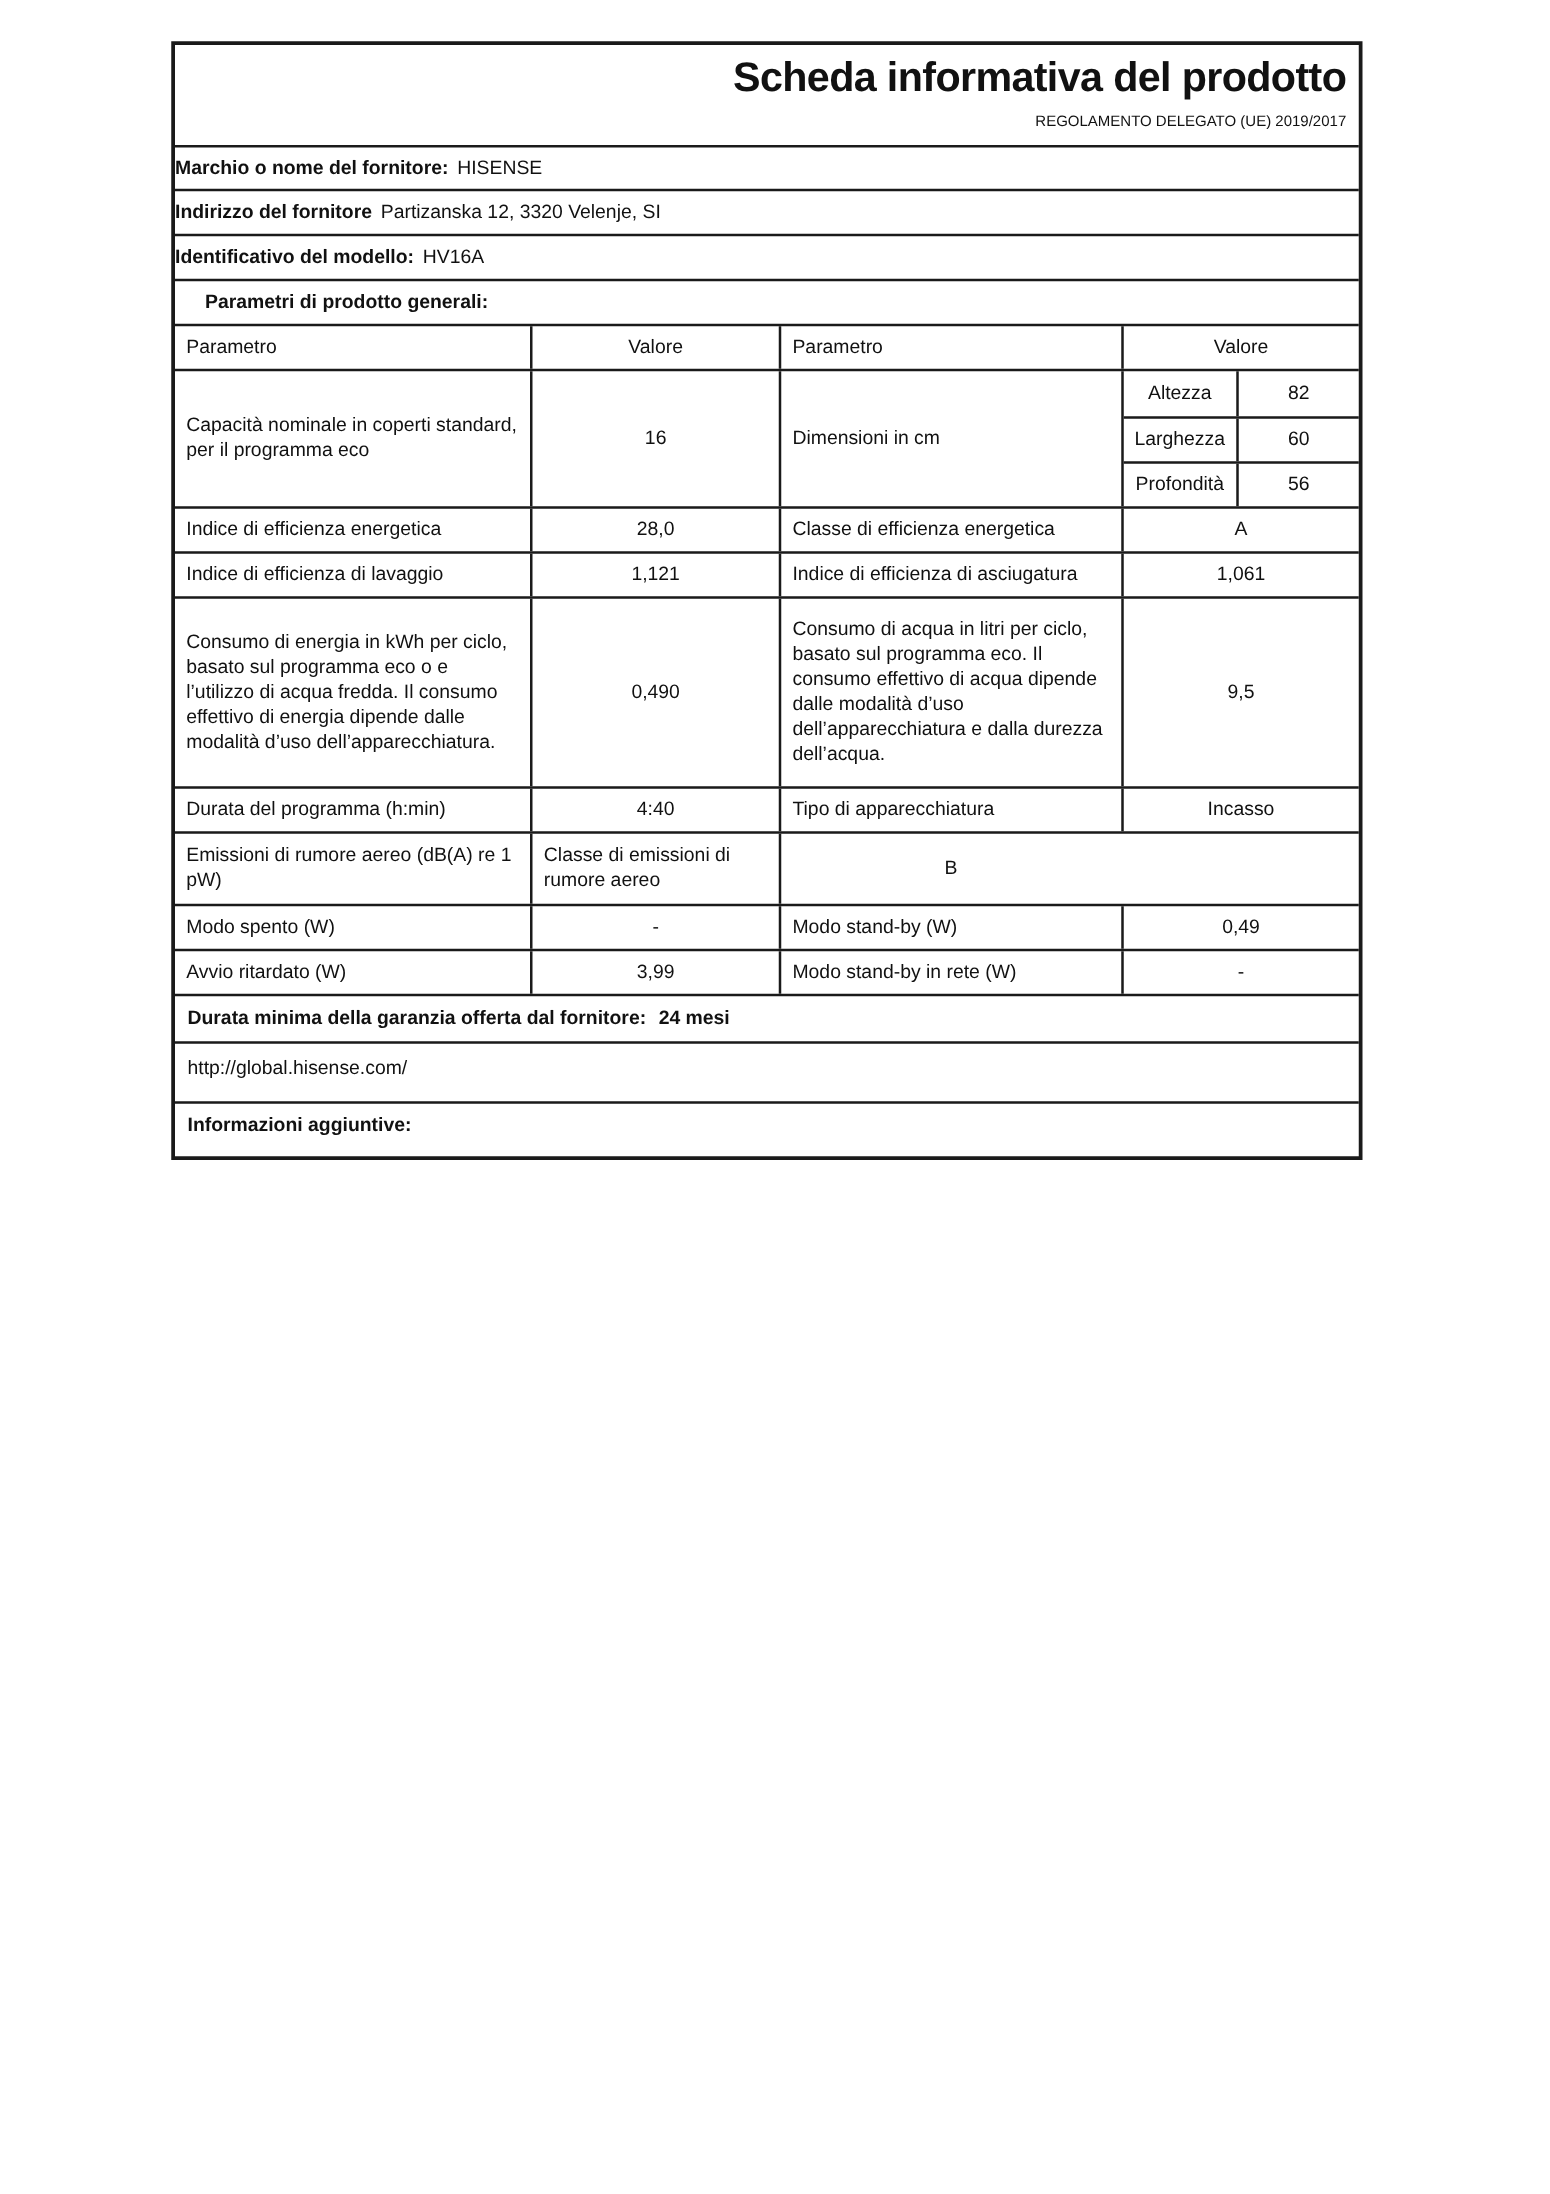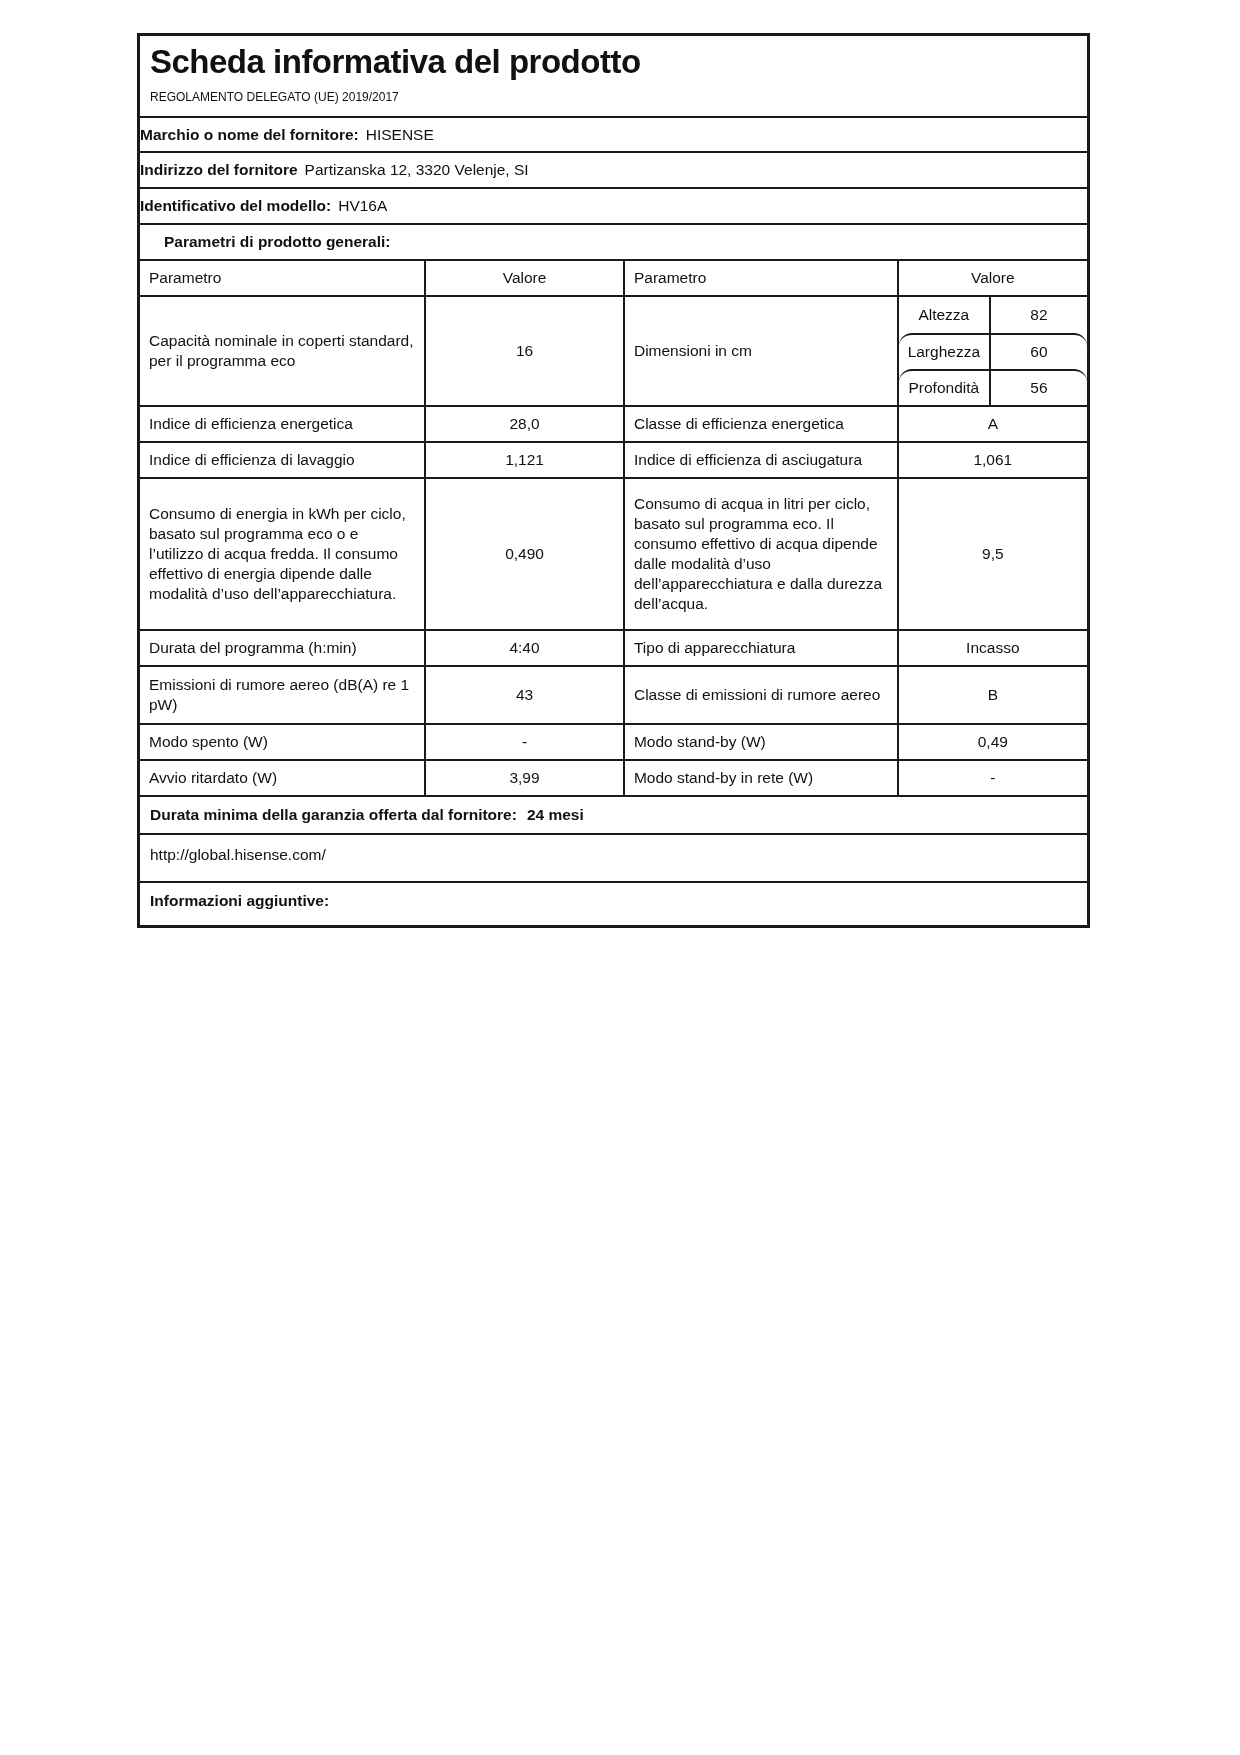--- a/index.html
+++ b/index.html
@@ -13,21 +13,21 @@
     line-height: 1.28;
   }
   .sheet {
     position: absolute;
     left: 137px; top: 33px;
     width: 953px;
     border: 3px solid #1a1a1a;
     background: #ffffff;
   }
   .row { border-top: 2px solid #1a1a1a; }
-  .row:first-child { border-top: none; }
+  .row:first-child { border-top: none; text-align: right; }
 
   
   .titlebox { padding: 8px 10px 10px 10px; }
   .doc-title {
     font-weight: bold;
     font-size: 33px;
     letter-spacing: -0.5px;
     line-height: 1.1;
   }
   .doc-subtitle { margin-top: 10px; font-size: 12px; }
@@ -49,21 +49,21 @@
   .cell.nopad { padding: 0; align-items: stretch; }
   .hdr-param { }
   .hdr-value { justify-content: center; }
 
   .tall { min-height: 108px; }
   .xtall { min-height: 150px; }
   .dbl { min-height: 56px; }
 
   
   .dims { display: grid; grid-template-rows: 1fr 1fr 1fr; width: 100%; }
-  .dimrow { display: grid; grid-template-columns: 48% 52%; border-top: 2px solid #1a1a1a; border-radius: 13px; }
+  .dimrow { display: grid; grid-template-columns: 48% 52%; border-top: 2px solid #1a1a1a; }
   .dimrow:first-child { border-top: none; }
   .dimcell {
     display: flex; align-items: center; justify-content: center;
     padding: 5px 6px; text-align: center;
   }
   .dimcell.dval { border-left: 2px solid #1a1a1a; }
 
   .warranty { padding: 8px 10px; min-height: 38px; display: flex; align-items: center; font-weight: bold; }
   .warranty .val { margin-left: 10px; }
   .addinfo { padding: 8px 10px 14px 10px; min-height: 40px; font-weight: bold; }
@@ -148,21 +148,20 @@
 
   <div class="row pgrid">
     <div class="cell first">Durata del programma (h:min)</div>
     <div class="cell vcenter">4:40</div>
     <div class="cell">Tipo di apparecchiatura</div>
     <div class="cell vcenter">Incasso</div>
   </div>
 
   <div class="row pgrid">
     <div class="cell first dbl">Emissioni di rumore aereo (dB(A) re 1 pW)</div>
-    <div class="cell vcenter dbl">43</div>
     <div class="cell dbl">Classe di emissioni di rumore aereo</div>
     <div class="cell vcenter dbl">B</div>
   </div>
 
   <div class="row pgrid">
     <div class="cell first">Modo spento (W)</div>
     <div class="cell vcenter">-</div>
     <div class="cell">Modo stand-by (W)</div>
     <div class="cell vcenter">0,49</div>
   </div>

